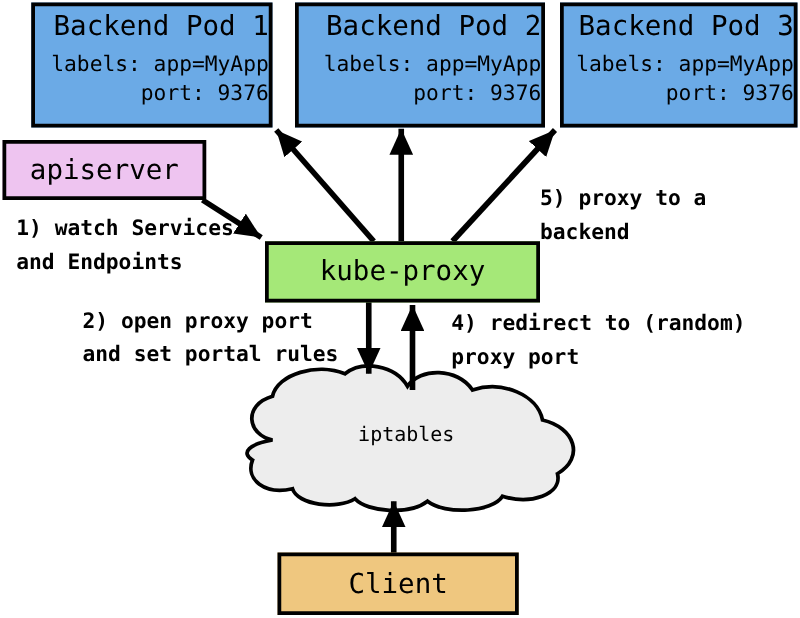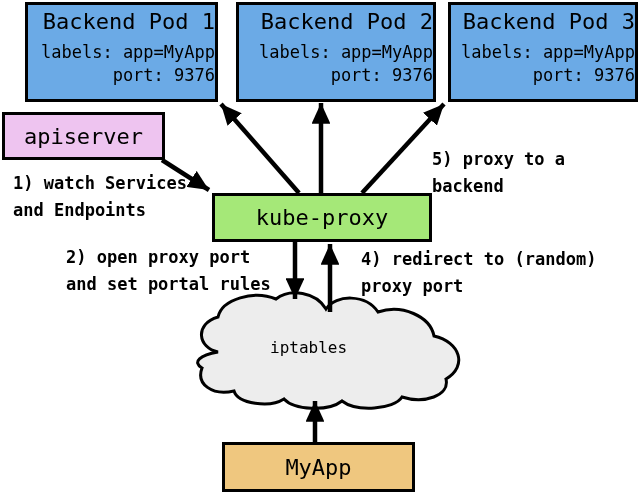--- a/index.html
+++ b/index.html
@@ -23,21 +23,21 @@
   }
   .apiserver { background:var(--apiserver-fill,#eec4f0); }
   .kube-proxy { background:var(--kube-proxy-fill,#a5e878); }
   .client { background:var(--client-fill,#efc77f); }
   .note {
     position:absolute; font-size:17px; font-weight:bold;
     line-height:27px; white-space:pre-line;
   }
   .cloud-label-wrap {
     position:absolute; left:270px; top:338px; width:110px;
-    text-align:left; font-size:16px;
+    text-align:center; font-size:16px;
   }
   .cloud-shape { fill:var(--cloud-fill,#ededed); stroke:var(--outline,#000); stroke-width:3; }
   .arrow { stroke:var(--outline,#000); stroke-width:4.5; }
 </style>
 </head>
 <body>
 
 <div class="canvas">
 
   <svg class="overlay" width="640" height="494" viewBox="0 0 640 494">
@@ -94,21 +94,21 @@
     <span>apiserver</span>
   </div>
 
   <div class="box center-label kube-proxy" style="left:212px; top:193px; width:220px; height:49px;justify-content:center;">
     <span>kube-proxy</span>
   </div>
 
   <div class="cloud-label-wrap">iptables</div>
 
   <div class="box center-label client" style="left:222px; top:442px; width:193px; height:50px;">
-    <span>MyApp</span>
+    <span>Client</span>
   </div>
 
   <div class="note" style="left:13px; top:170px;">1) watch Services
 and Endpoints</div>
   <div class="note" style="left:66px; top:244px;">2) open proxy port
 and set portal rules</div>
   <div class="note" style="left:361px; top:246px;">4) redirect to (random)
 proxy port</div>
   <div class="note" style="left:432px; top:146px;">5) proxy to a backend</div>
 

